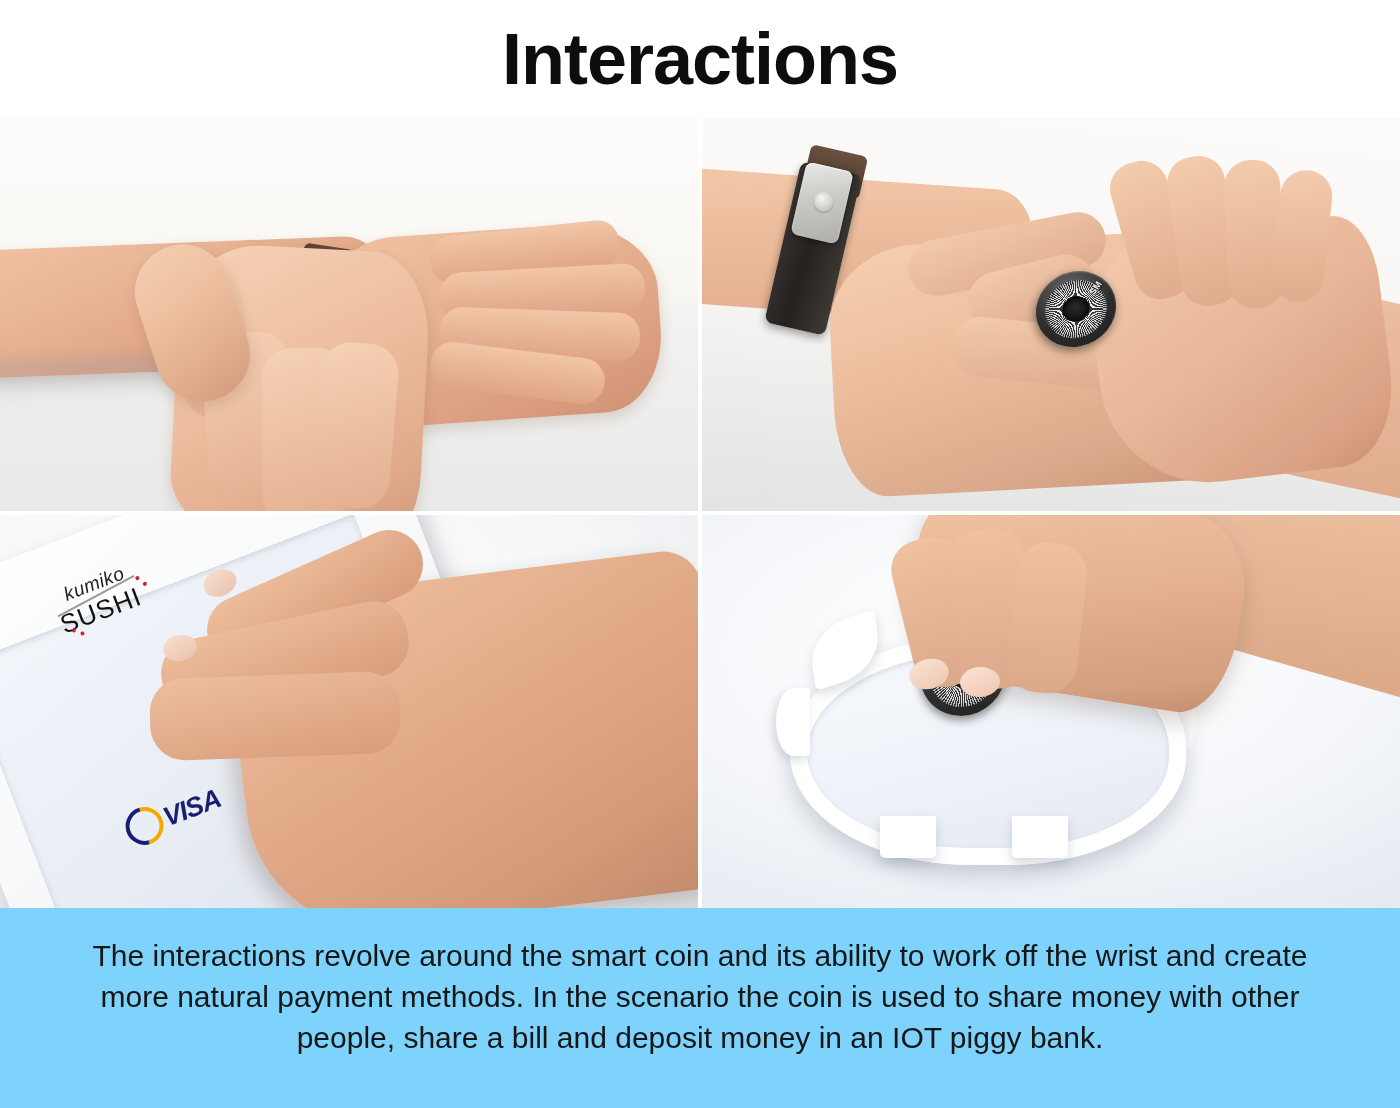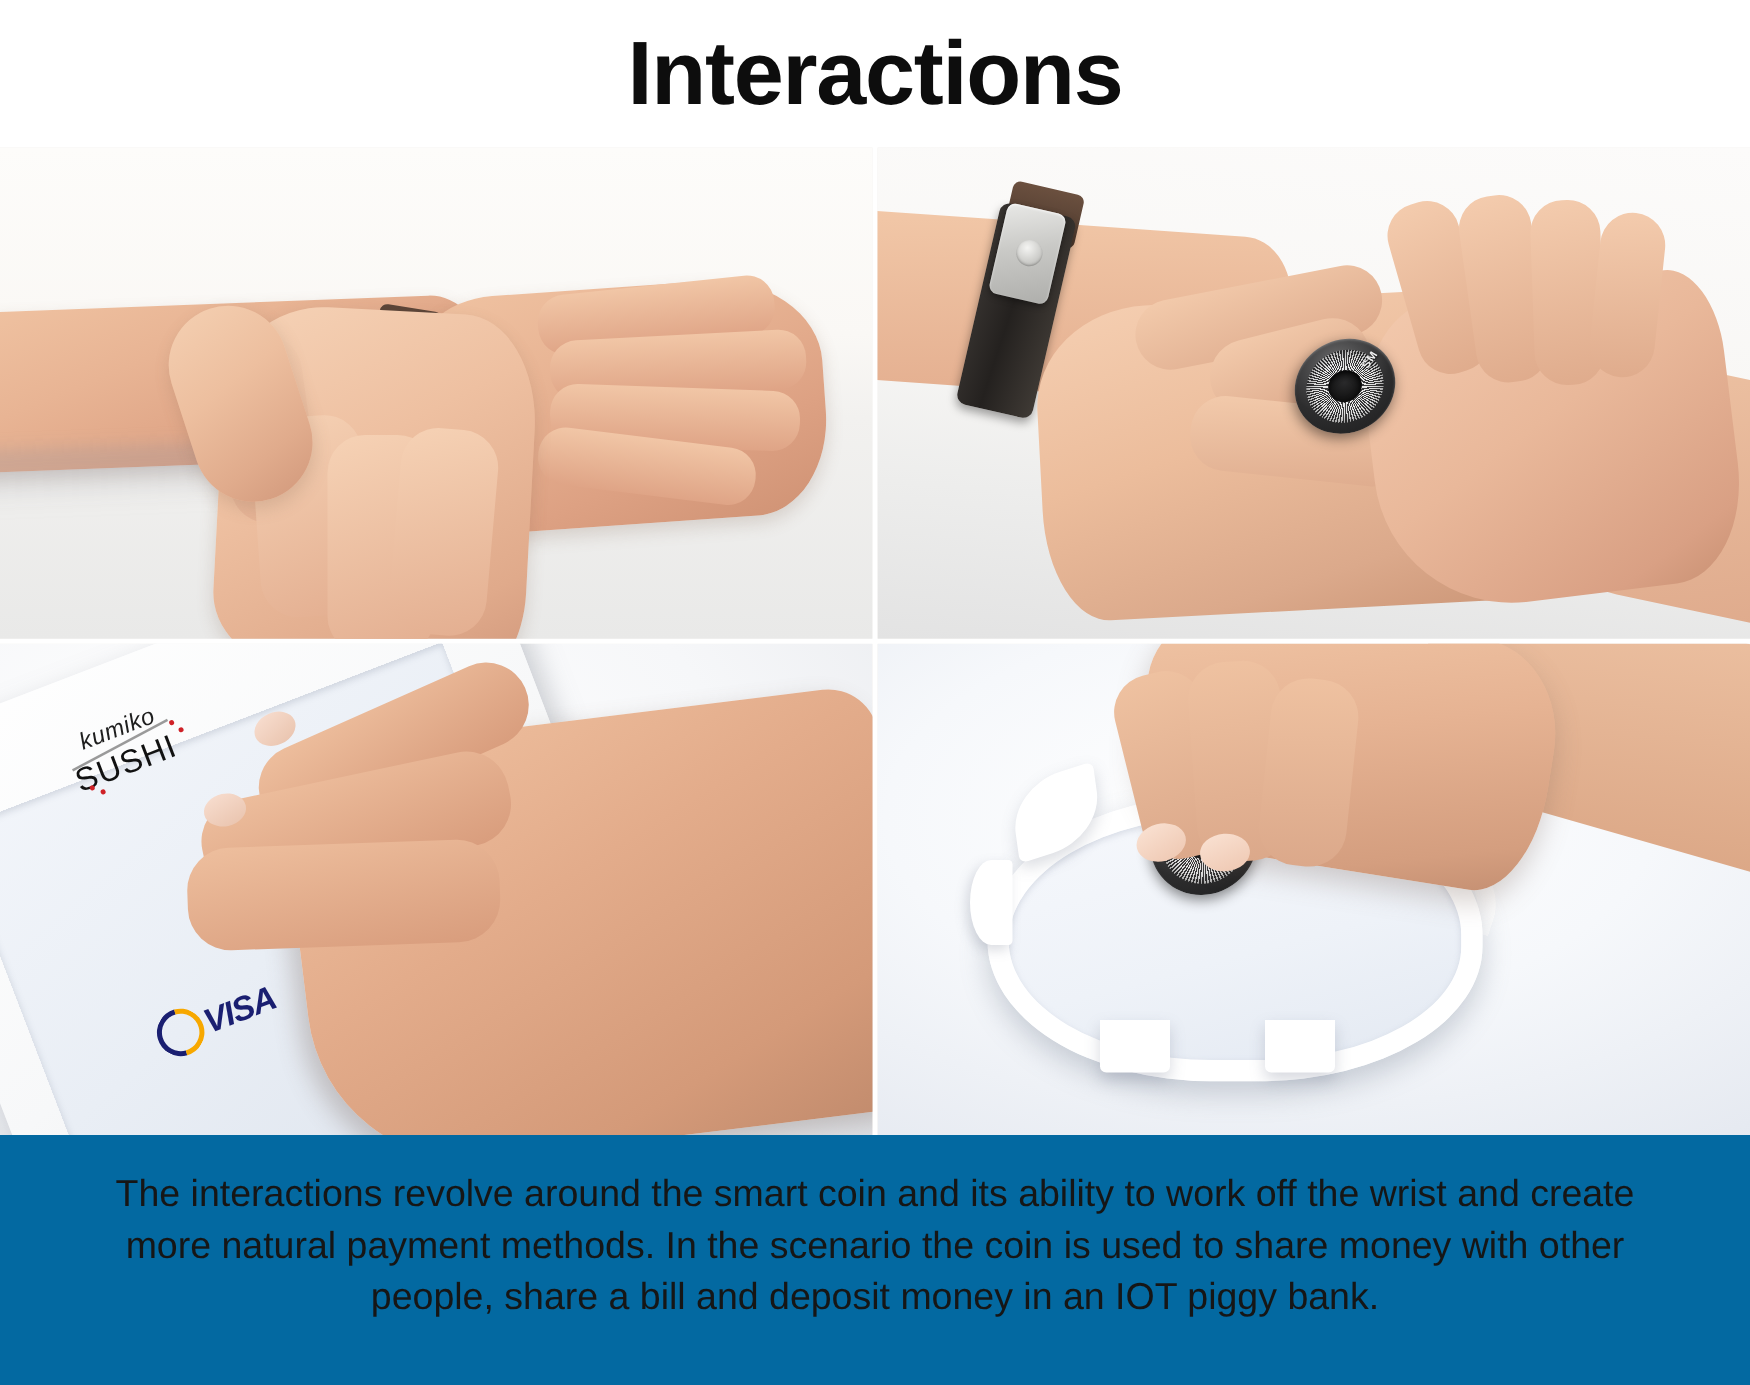--- a/index.html
+++ b/index.html
@@ -375,21 +375,21 @@
     position:absolute;left:430px;top:-30px;width:300px;height:175px;
     background:linear-gradient(170deg,#eec3a4,#dca887);
     border-radius:50px 0 0 70px/60px 0 0 80px;
     transform:rotate(16deg);
   }
 
   
   .caption{
     position:absolute;
     left:0;top:908px;width:1400px;height:200px;
-    background:#0369a1;
+    background:#7dd3fc;
     display:flex;align-items:flex-start;justify-content:center;
     padding-top:28px;box-sizing:border-box;
   }
   .caption p{
     margin:0;
     width:1250px;
     text-align:center;
     font-size:30px;
     line-height:1.36;
     color:#161616;

